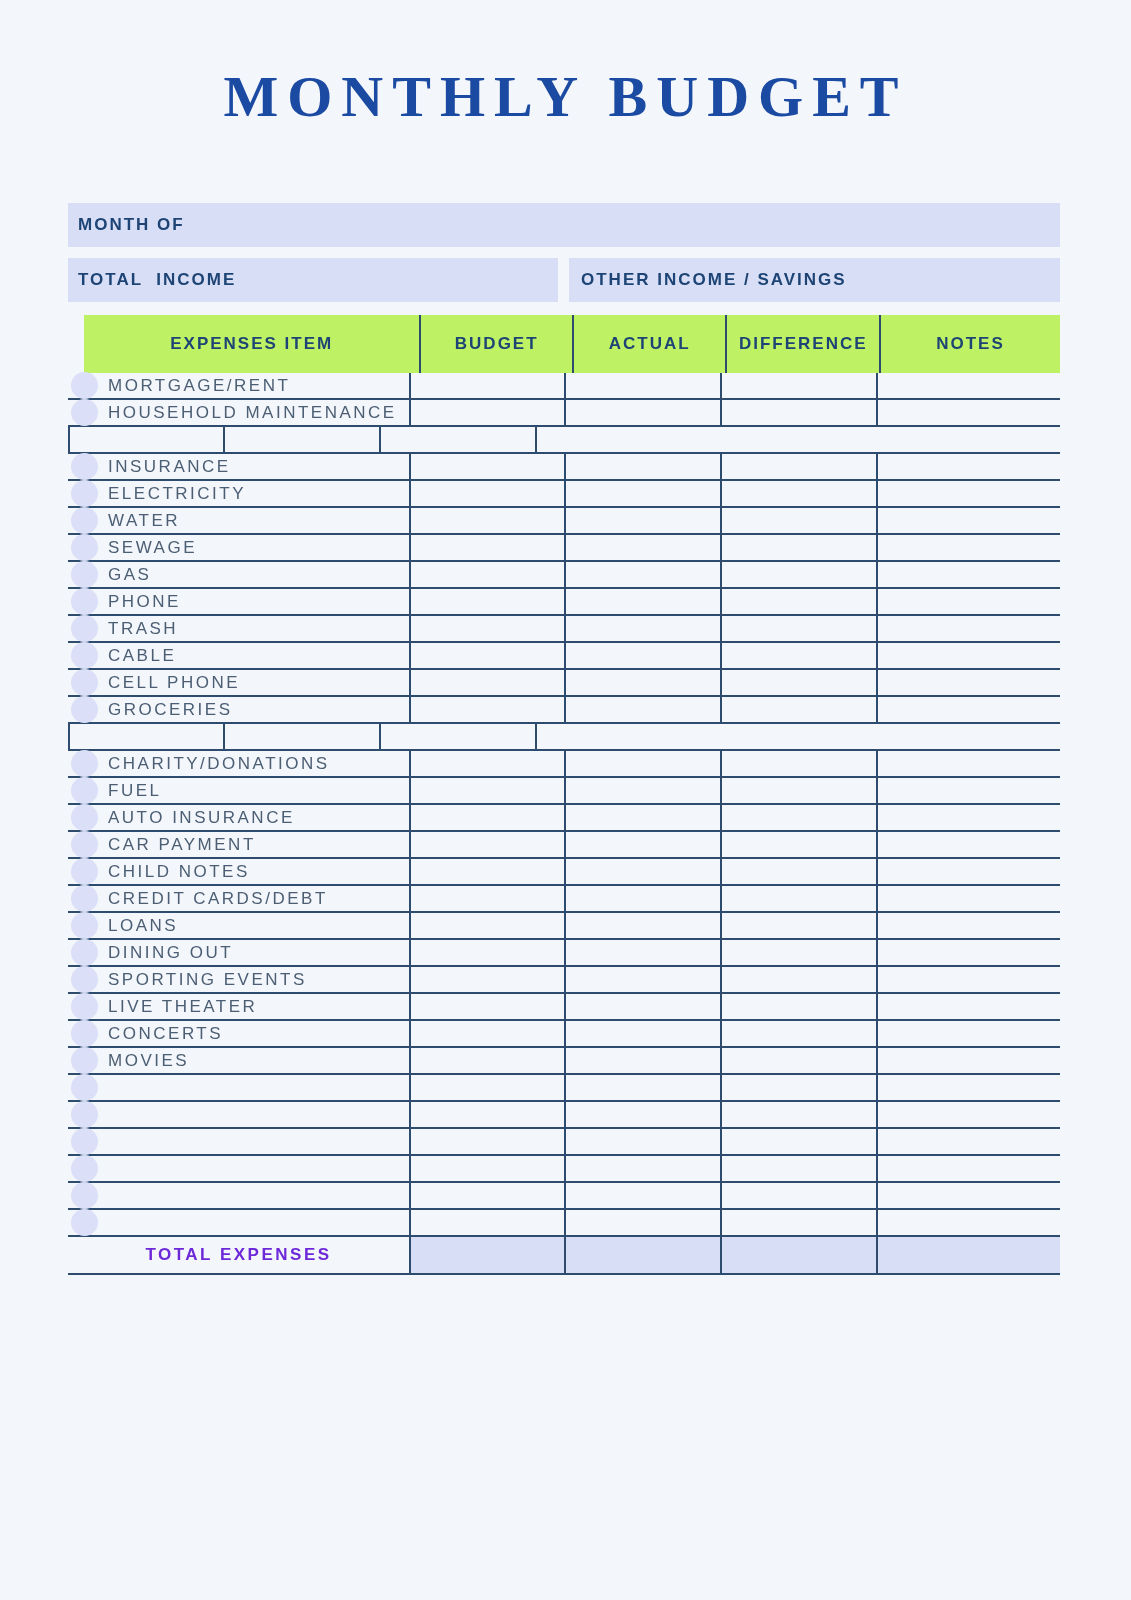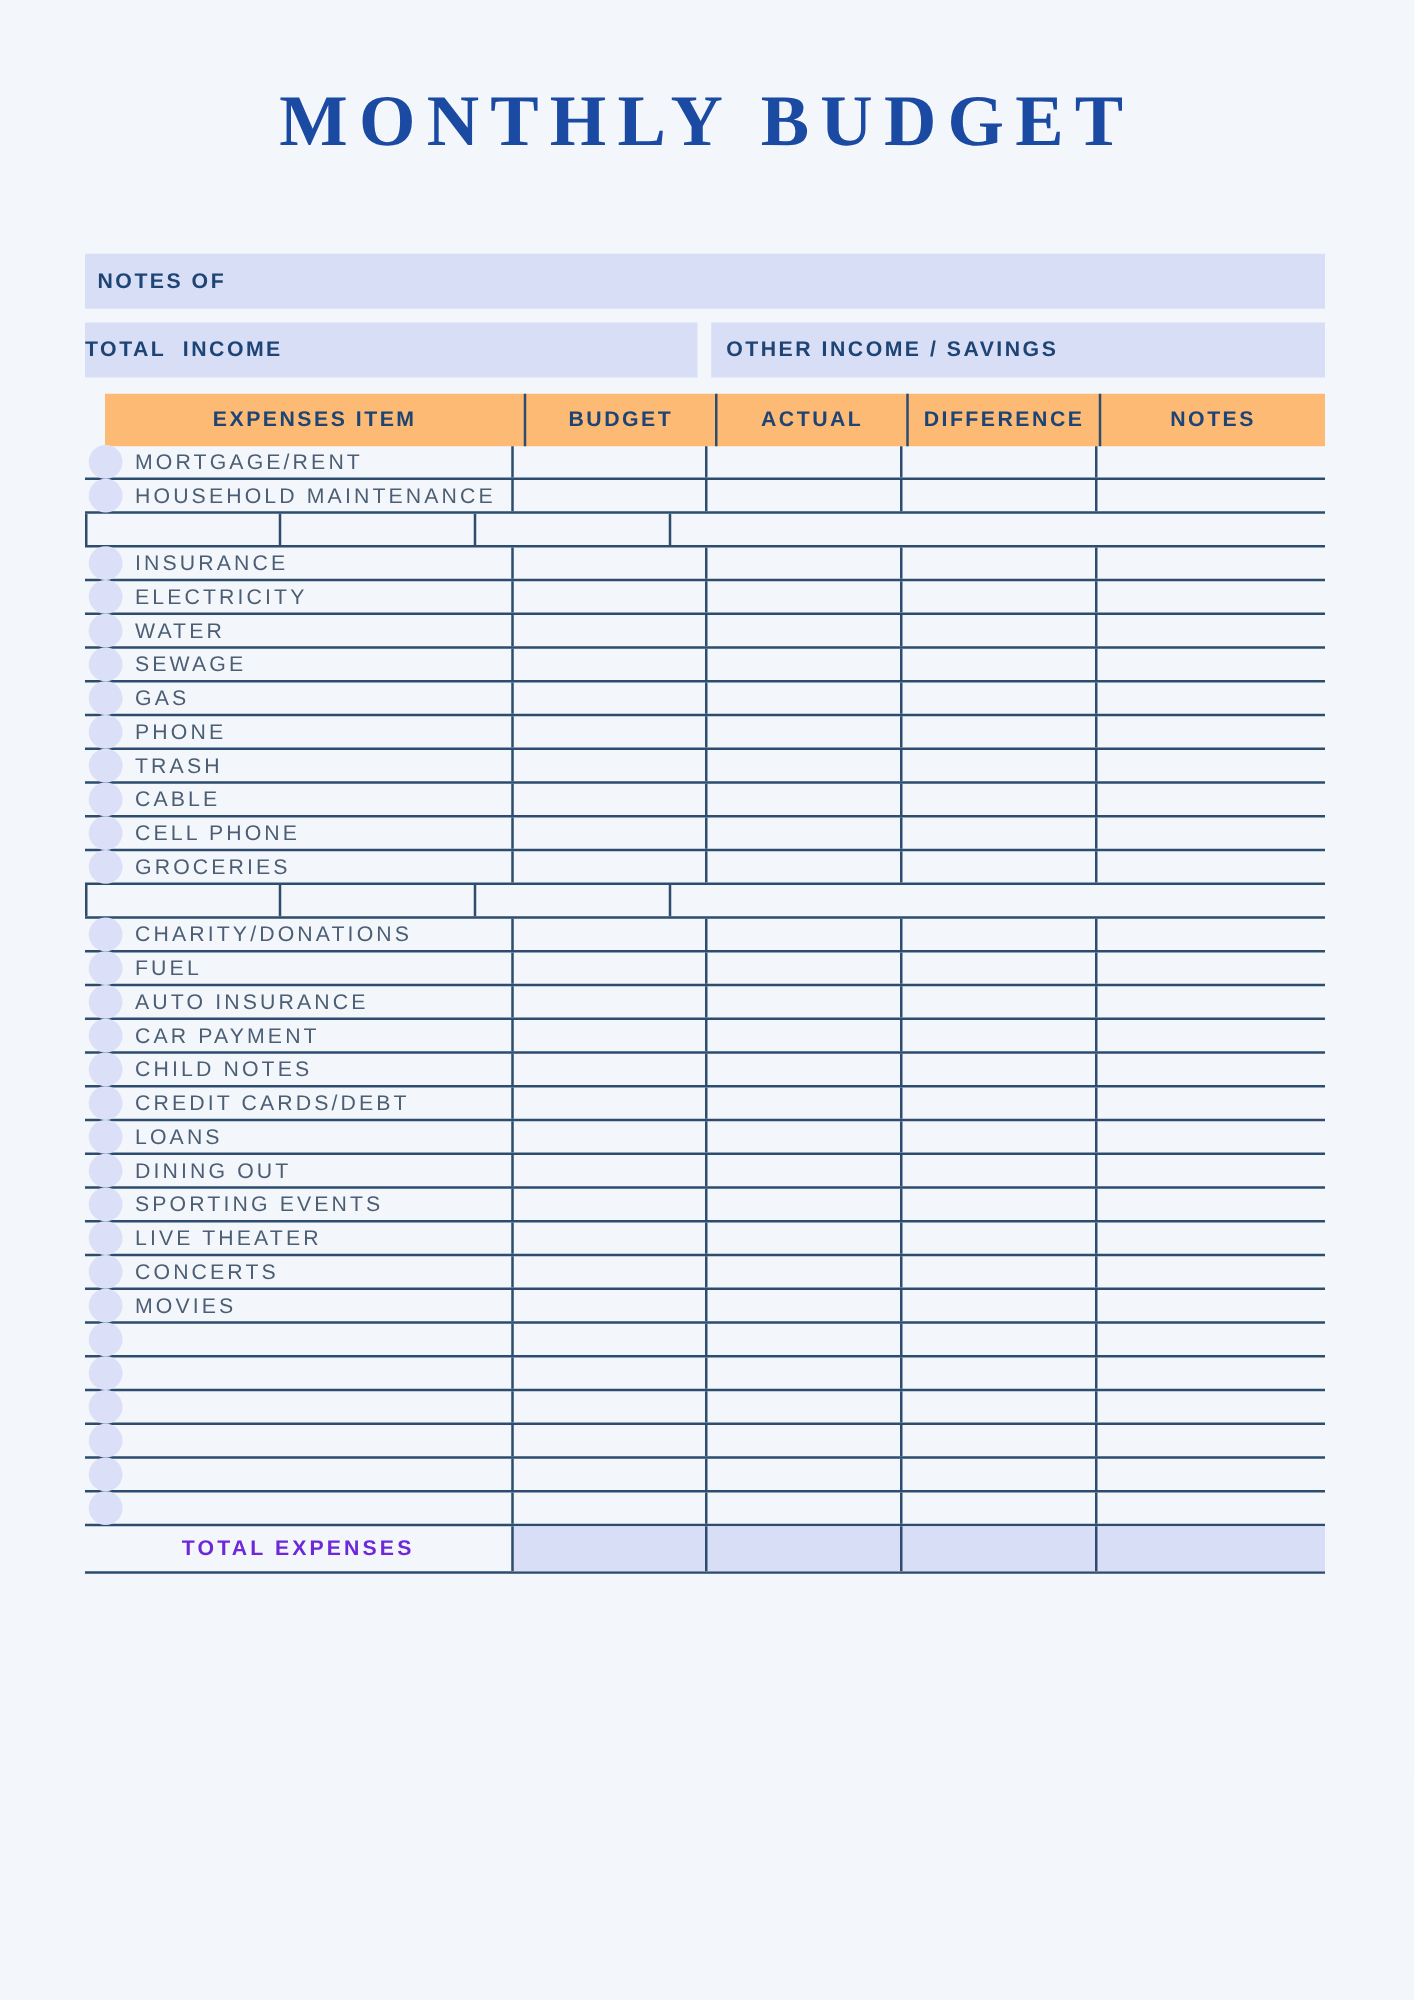--- a/index.html
+++ b/index.html
@@ -43,40 +43,40 @@
     width: 992px; height: 44px;
     padding-left: 10px;
   }
   .income-row {
     position: absolute;
     top: 258px; left: 68px;
     width: 992px; height: 44px;
     display: flex;
     gap: 11px;
   }
-  .income-bar-left  { width: 490px; height: 44px; }
+  .income-bar-left  { width: 490px; height: 44px; padding-left: 10px; }
   .income-bar-right { width: 491px; height: 44px; padding-left: 12px; }
   .bar-label {
     font-weight: 700;
     font-size: 17px;
     letter-spacing: 2px;
     color: #1d4474;
     white-space: pre-wrap;
   }
 
   
   .budget-table {
     position: absolute;
     top: 315px; left: 68px;
     width: 992px;
   }
   .thead {
     display: flex;
-    height: 42px;
-    background: #fdba74;
+    height: 58px;
+    background: #bef264;
     margin-left: 16px;
   }
   .thead .cell {
     display: flex;
     align-items: center;
     justify-content: center;
     font-weight: 700;
     font-size: 17px;
     letter-spacing: 2px;
     color: #1d4474;
@@ -134,21 +134,21 @@
   }
 </style>
 </head>
 <body>
 
 <div class="page">
 
   <div class="title">MONTHLY BUDGET</div>
 
   <div class="bar month-bar">
-    <span class="bar-label">NOTES OF</span>
+    <span class="bar-label">MONTH OF</span>
   </div>
 
   <div class="income-row">
     <div class="bar income-bar-left">
       <span class="bar-label">TOTAL  INCOME</span>
     </div>
     <div class="bar income-bar-right">
       <span class="bar-label">OTHER INCOME / SAVINGS</span>
     </div>
   </div>

